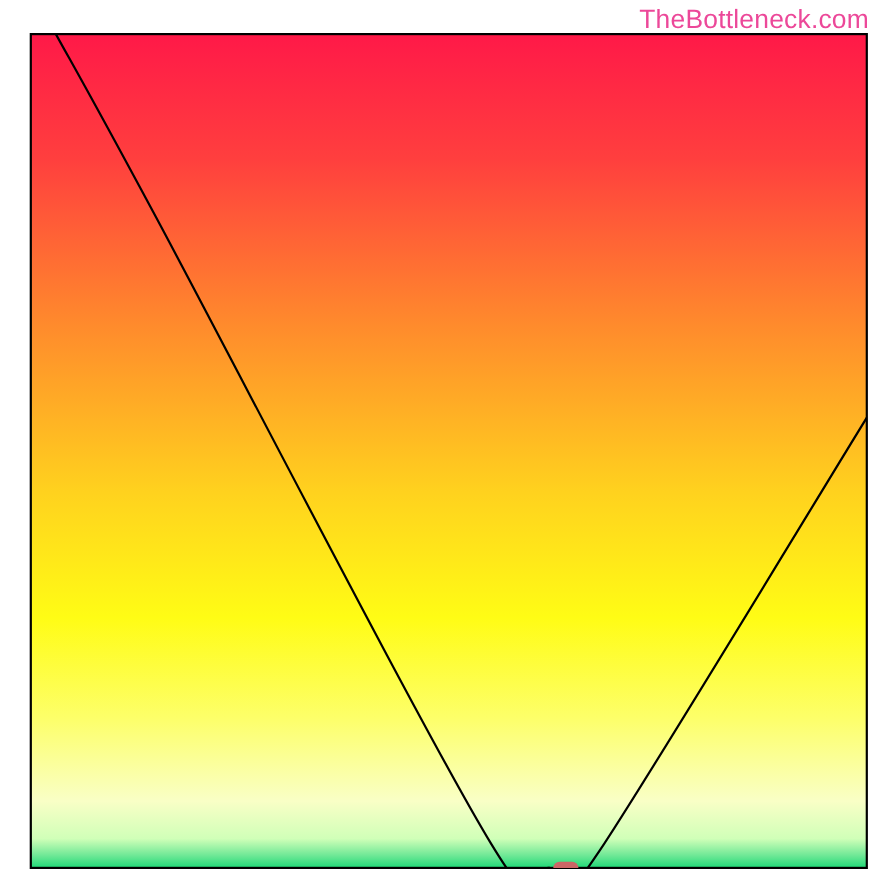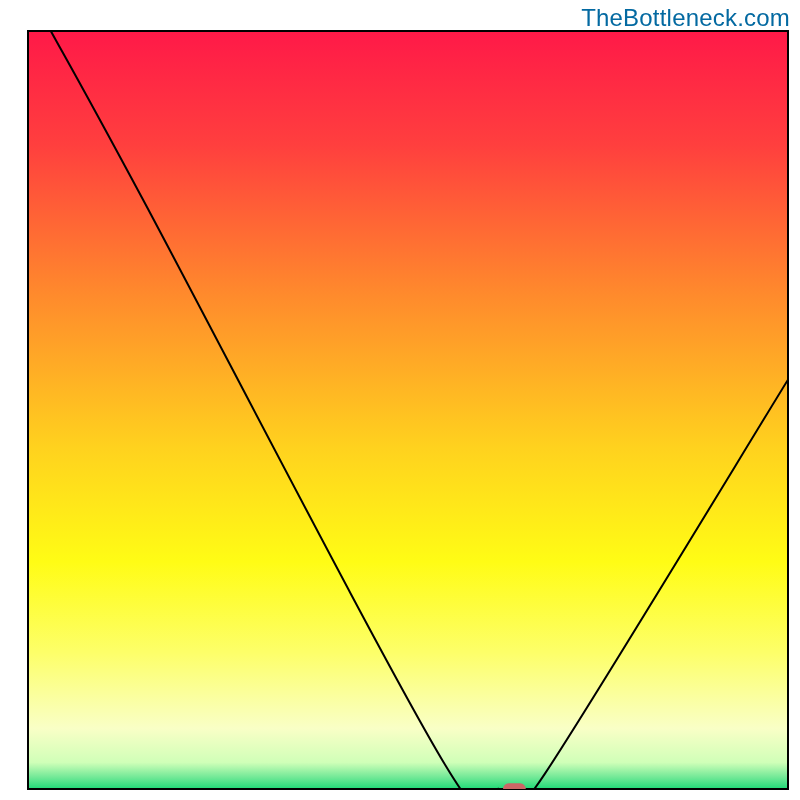--- a/index.html
+++ b/index.html
@@ -12,21 +12,21 @@
   }
   .chart-container {
     position: relative;
     width: 800px;
     height: 800px;
   }
   .watermark {
     position: absolute;
     top: 4px;
     right: 10px;
-    color: #0369a1;
+    color: #ec4899;
     font-size: 24px;
     font-weight: 500;
     letter-spacing: 0.2px;
     z-index: 5;
     pointer-events: none;
   }
   svg.plot {
     position: absolute;
     top: 0;
     left: 0;

